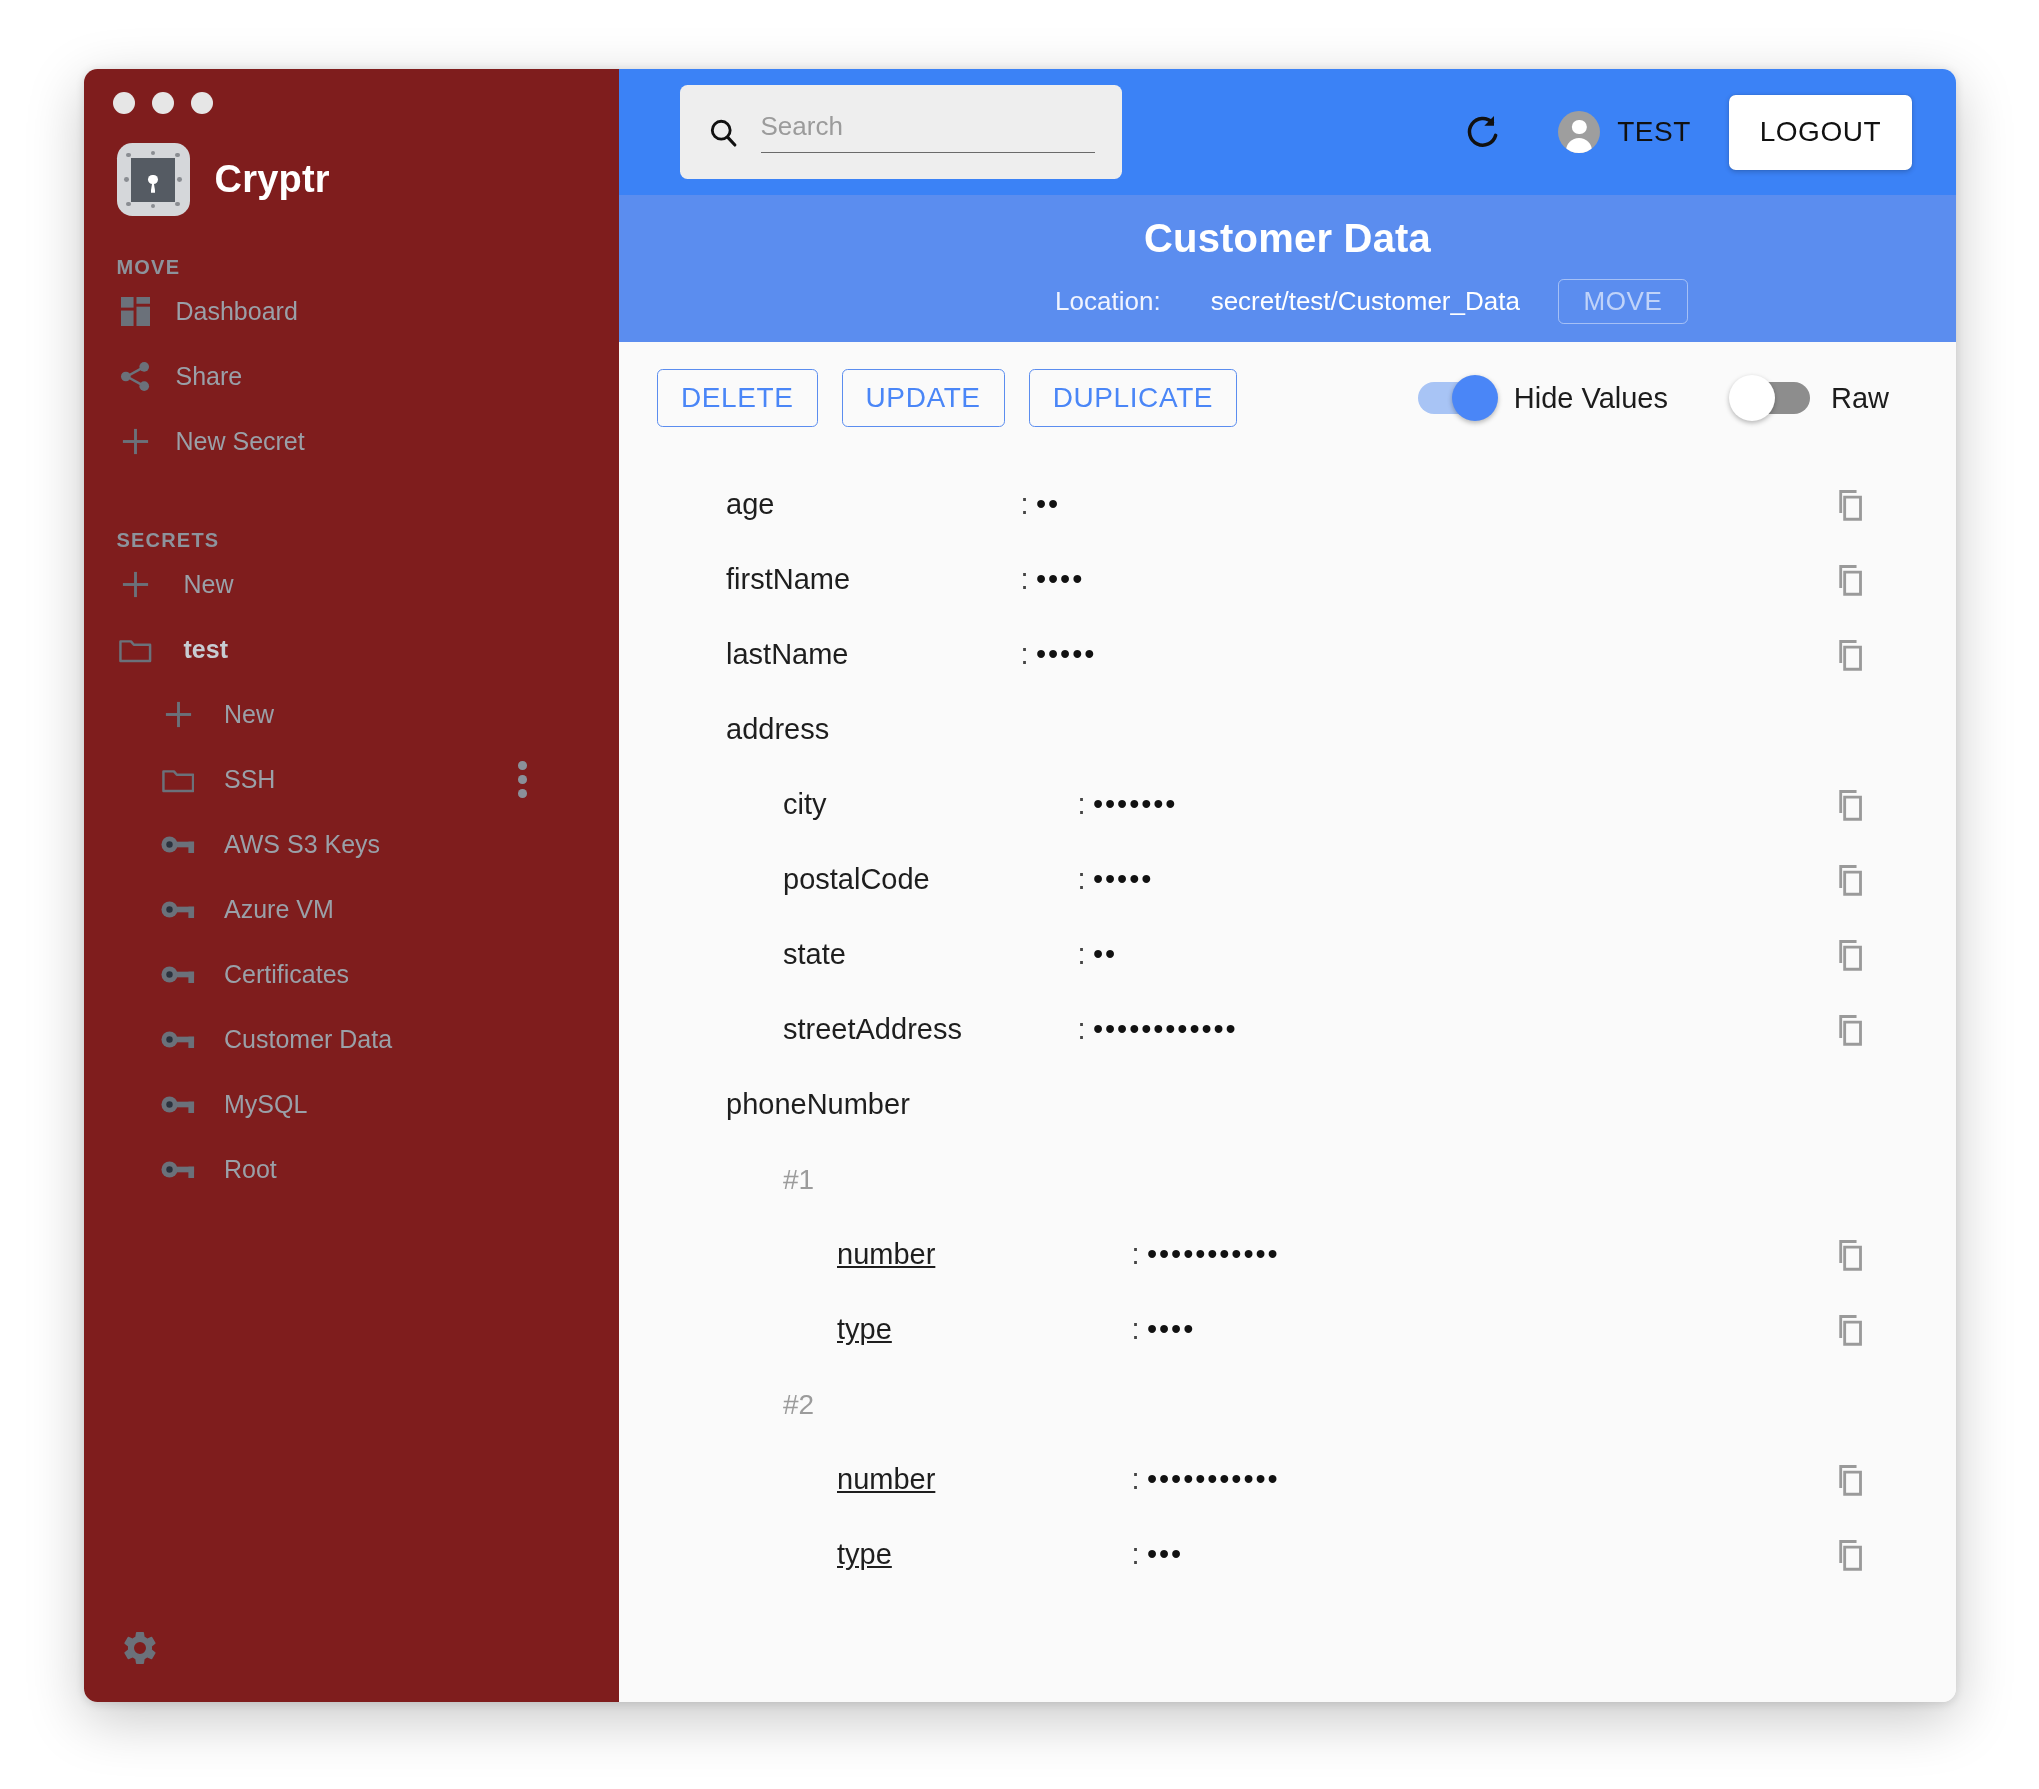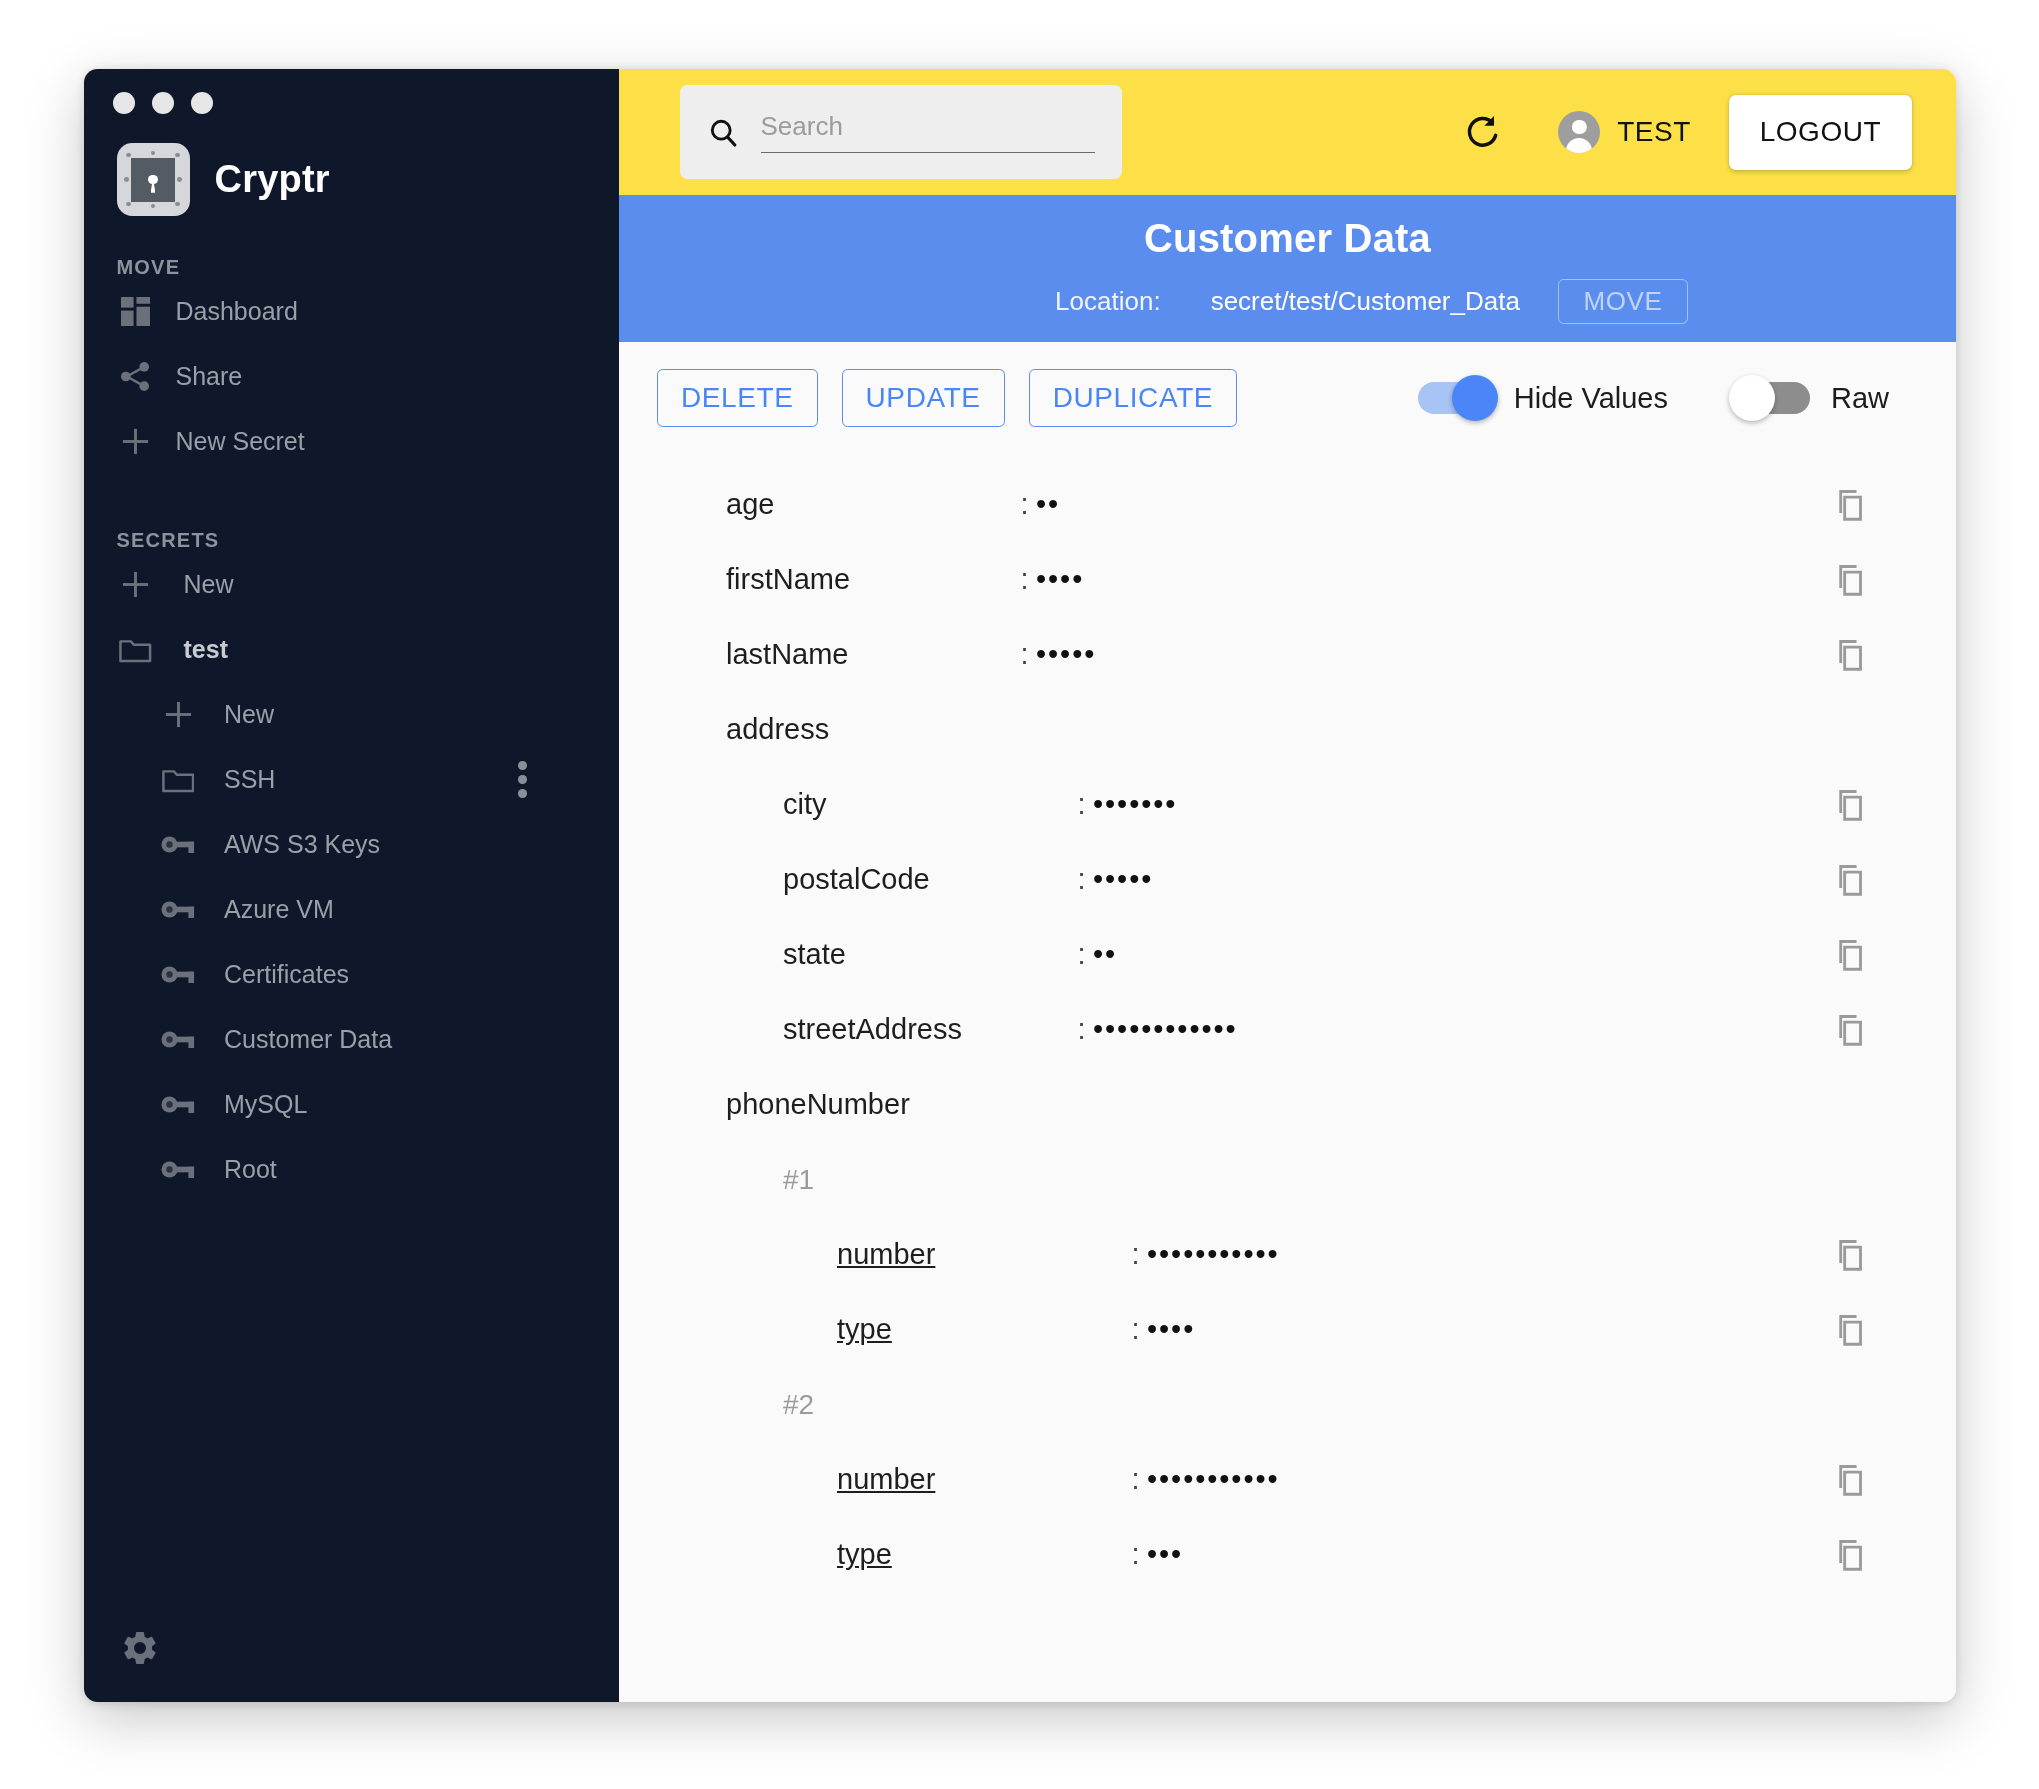--- a/index.html
+++ b/index.html
@@ -22,21 +22,21 @@
     background: #fafafa;
     box-shadow: 0 17px 57px rgba(0,0,0,0.22), 0 1.9px 9.6px rgba(0,0,0,0.12);
     display: flex;
     overflow: hidden;
   }
 
   
   #sidebar {
     width: 535px;
     min-width: 535px;
-    background: #0f172a;
+    background: #7f1d1d;
     position: relative;
     display: flex;
     flex-direction: column;
     justify-content: space-between;
   }
 
   .traffic-lights {
     display: flex;
     gap: 17px;
     padding: 23px 0 0 29px;
@@ -153,21 +153,21 @@
   #main {
     flex: 1;
     display: flex;
     flex-direction: column;
     background: #fafafa;
     min-width: 0;
   }
 
   .topbar {
     height: 126px;
-    background: #fde047;
+    background: #3b82f6;
     display: flex;
     align-items: center;
     padding: 0 44px 0 61px;
     flex: 0 0 auto;
   }
   .search-box {
     width: 442px;
     height: 94px;
     background: #eeeeee;
     border-radius: 7.6px;

